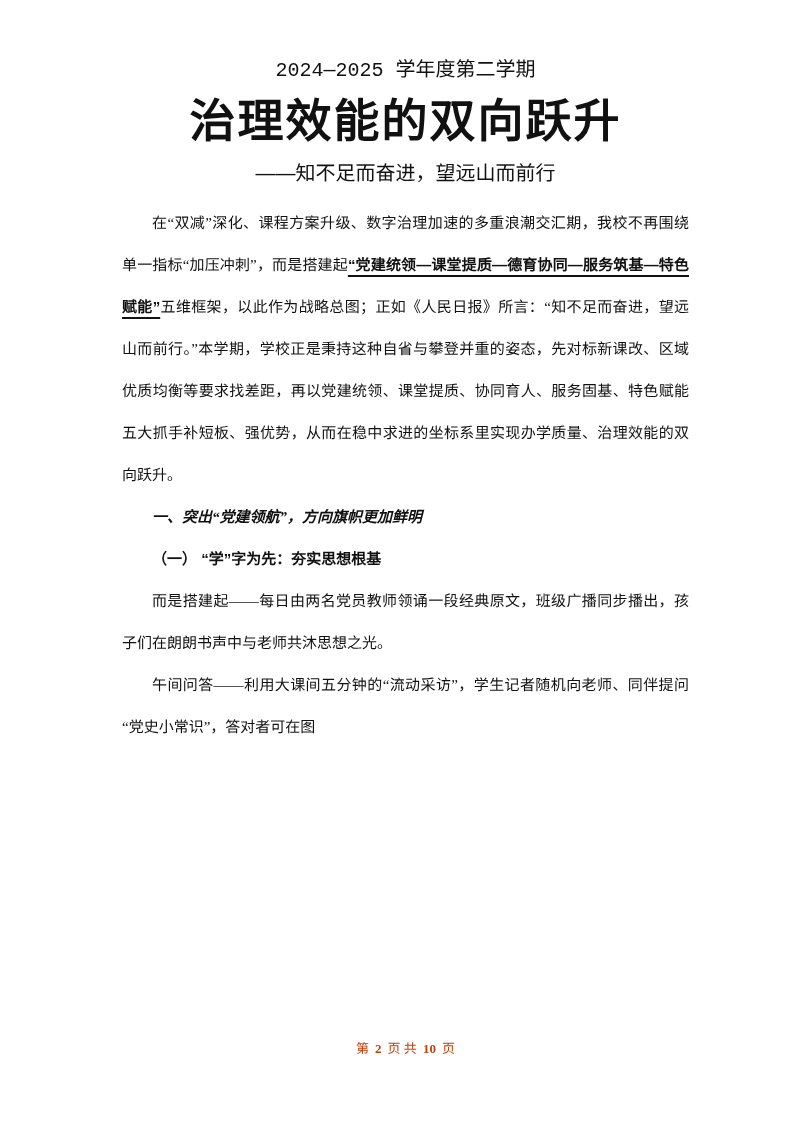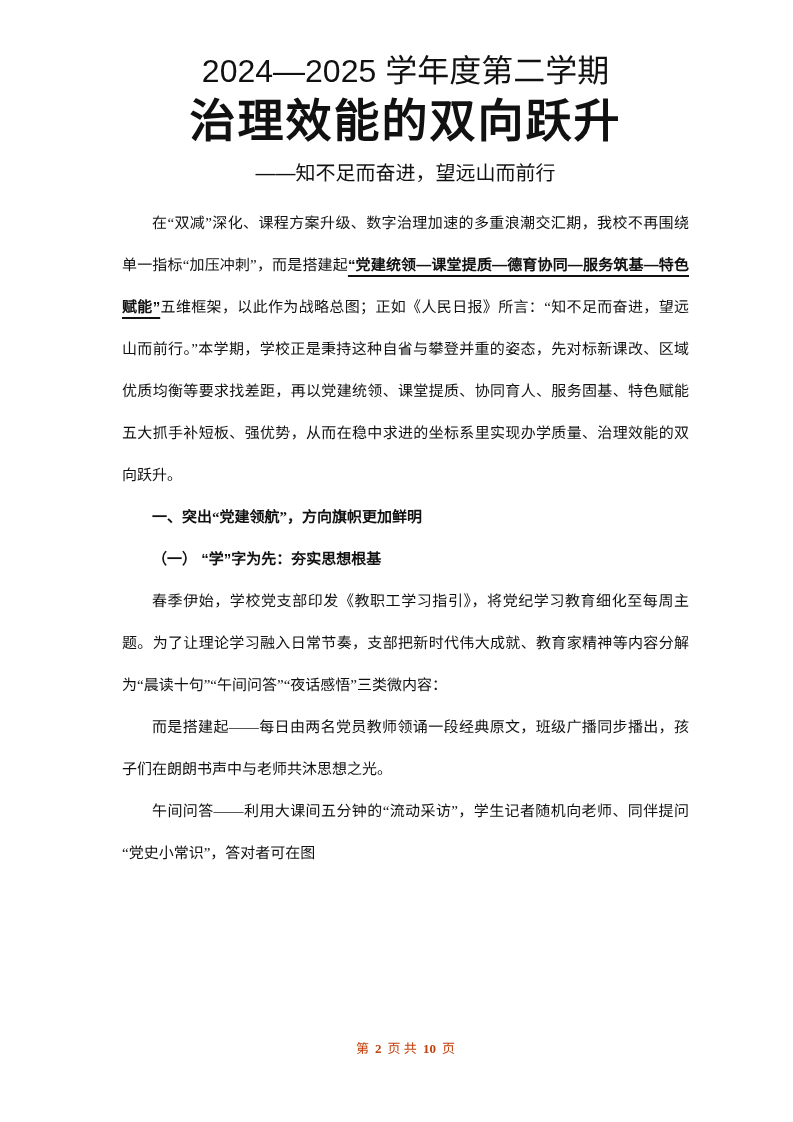--- a/index.html
+++ b/index.html
@@ -13,22 +13,22 @@
     height: 1122px;
     margin: 0 auto;
     background: #ffffff;
     box-sizing: border-box;
     padding: 52px 104px 0 122px;
     color: #111111;
     overflow: hidden;
   }
   
   .term-line {
-    font-family: Liberation Sans, sans-serif;
-    font-size: 32px;
+    font-family: Liberation Mono, monospace;
+    font-size: 20px;
     line-height: 38px;
     text-align: center;
     white-space: nowrap;
   }
   .main-title {
     margin: 2px 0 0 0;
     font-family: "Liberation Serif", "DejaVu Serif", serif;
     font-size: 46px;
     font-weight: 700;
     line-height: 60px;
@@ -54,20 +54,21 @@
   }
   .para {
     margin: 0;
     text-indent: 2em;
   }
   .heading-1 {
     margin: 0;
     text-indent: 2em;
     font-family: "Liberation Serif", "DejaVu Serif", serif;
     font-weight: 700;
+    font-style: italic;
   }
   .heading-2 {
     margin: 0;
     text-indent: 2em;
     font-family: "Liberation Sans", "DejaVu Sans", sans-serif;
     font-weight: 700;
   }
   .framework-highlight {
     font-family: "Liberation Sans", "DejaVu Sans", sans-serif;
     font-weight: 700;
@@ -102,21 +103,20 @@
   </div>
 
   <div class="doc-body">
 
     <p class="para"><span>在“双减”深化、课程方案升级、数字治理加速的多重浪潮交汇期，我校不再围绕单一指标“加压冲刺”，而是搭建起</span><span class="framework-highlight">“党建统领—课堂提质—德育协同—服务筑基—特色赋能”</span><span>五维框架，以此作为战略总图；正如《人民日报》所言：“知不足而奋进，望远山而前行。”本学期，学校正是秉持这种自省与攀登并重的姿态，先对标新课改、区域优质均衡等要求找差距，再以党建统领、课堂提质、协同育人、服务固基、特色赋能五大抓手补短板、强优势，从而在稳中求进的坐标系里实现办学质量、治理效能的双向跃升。</span></p>
 
     <p class="heading-1">一、突出“党建领航”，方向旗帜更加鲜明</p>
 
     <p class="heading-2">（一） “学”字为先：夯实思想根基</p>
 
-    <p class="para">春季伊始，学校党支部印发《教职工学习指引》，将党纪学习教育细化至每周主题。为了让理论学习融入日常节奏，支部把新时代伟大成就、教育家精神等内容分解为“晨读十句”“午间问答”“夜话感悟”三类微内容：</p>
 
     <p class="para">而是搭建起——每日由两名党员教师领诵一段经典原文，班级广播同步播出，孩子们在朗朗书声中与老师共沐思想之光。</p>
 
     <p class="para">午间问答——利用大课间五分钟的“流动采访”，学生记者随机向老师、同伴提问“党史小常识”，答对者可在图</p>
 
   </div>
 
   <div class="page-footer"><span class="seg">第</span><span class="seg num">2</span><span class="seg">页 共</span><span class="seg num">10</span><span class="seg">页</span></div>
 
 </div>

